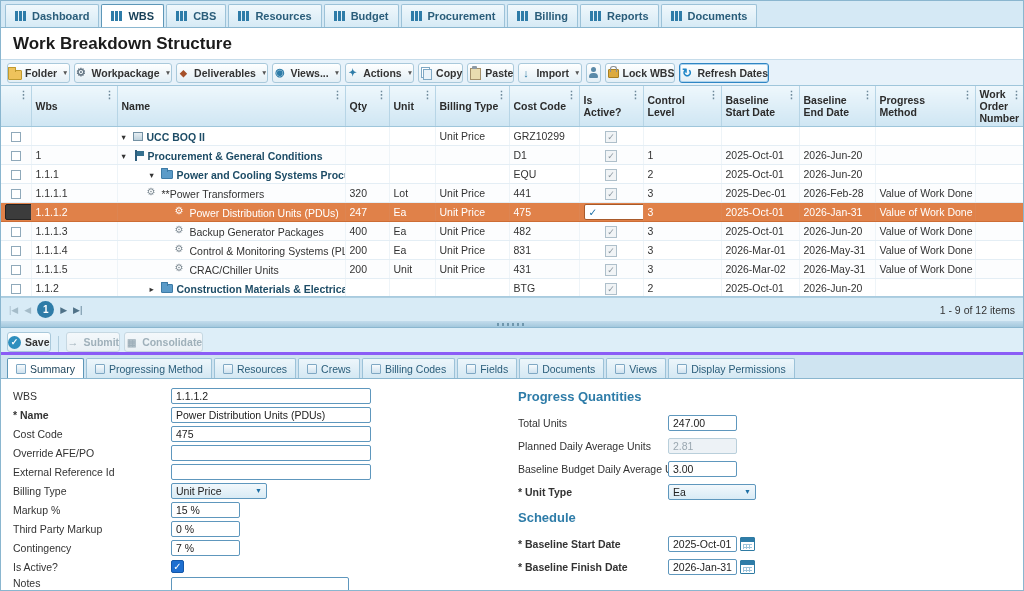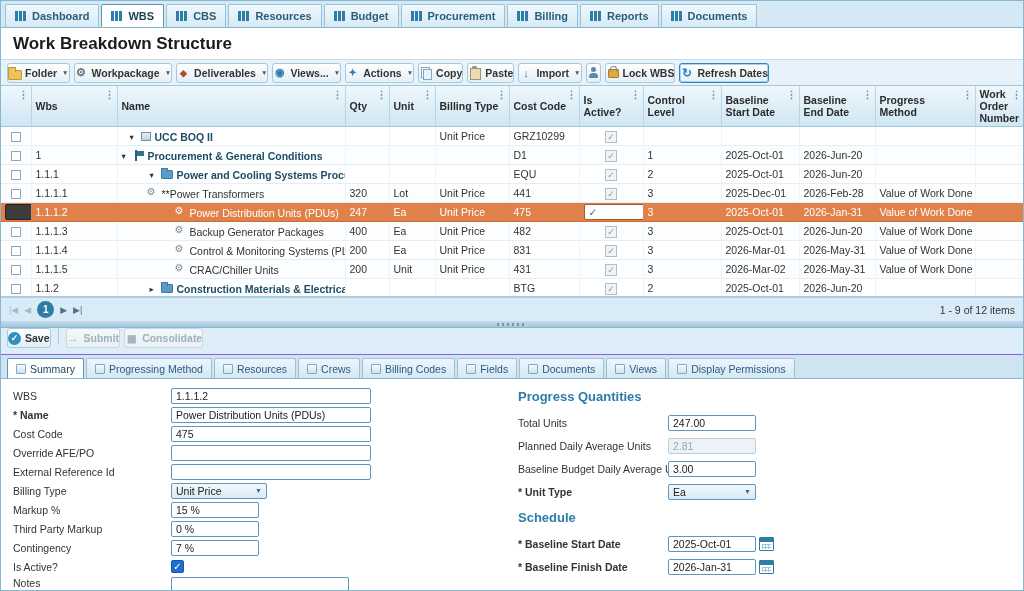--- a/index.html
+++ b/index.html
@@ -89,39 +89,39 @@
 .pager { flex:0 0 24px; background:#d8ebf6; border-top:1px solid #aecfe1; display:flex; align-items:center; gap:6px; padding:0 8px; font-size:10.5px; }
 .pgbtn { color:#4f7288; font-size:9px; cursor:default; }
 .pgbtn.dis { color:#a5bcc9; }
 .pgnum { width:17px; height:17px; border-radius:50%; background:var(--accent); color:#fff; display:inline-flex; align-items:center; justify-content:center; font-size:10px; font-weight:bold; }
 .pgstatus { margin-left:auto; color:#333; }
 .splitter { flex:0 0 7px; background:linear-gradient(#c3dcec,#a3c8dd); border-bottom:1px solid #8ab6cf; position:relative; cursor:row-resize; }
 .splitter::after { content:""; position:absolute; left:50%; top:2px; width:30px; height:3px; margin-left:-15px;
   background:repeating-linear-gradient(90deg,#6f97ad 0 2px, transparent 2px 5px); }
 
 
-.detail-toolbar { flex:0 0 27px; background:#ddeef8; border-bottom:1px solid #8b5cf6; display:flex; align-items:flex-start; gap:4px; padding:0 6px; }
+.detail-toolbar { flex:0 0 27px; background:#ddeef8; border-bottom:3px solid #8b5cf6; display:flex; align-items:flex-end; gap:4px; padding:0 6px; }
 .dtabs { flex:0 0 24px; background:#cfe4f1; border-bottom:1px solid #8ab6cf; display:flex; gap:2px; padding:3px 6px 0; }
 .dtab { display:flex; align-items:center; gap:4px; padding:0 8px; border:1px solid #9cc2d8; border-bottom:none; border-radius:2px 2px 0 0;
   background:linear-gradient(#edf6fb,#d4e8f3); font-size:10.5px; color:#2a5d7a; cursor:default; }
 .dtab.active { background:#fff; font-weight:normal; color:#173f57; border-color:#5e97b8; }
 .dt-ico { width:10px; height:10px; border:1px solid #7fa8c4; border-radius:1px; background:linear-gradient(#f7fbfd,#cfe2ef); flex:0 0 auto; }
 
 
 .form { flex:1; display:flex; padding:8px 0 0 12px; background:#fff; overflow:hidden; }
 .form-left { width:505px; flex:0 0 auto; }
 .form-right { width:450px; flex:0 0 auto; padding-right:10px; }
 .frow { display:flex; align-items:center; margin-bottom:2px; min-height:17px; }
 .frow.top { align-items:flex-start; }
 .form-right .frow { margin-bottom:6px; }
 .flabel { width:158px; flex:0 0 auto; font-size:10.5px; color:#333; }
 .flabel.req { font-weight:bold; }
 .form-right .flabel { width:150px; white-space:nowrap; overflow:hidden; }
 .inp { width:200px; height:16px; border:1px solid #5e97bd; border-radius:2px; padding:0 4px; font-family:inherit; font-size:10.5px; color:#222; background:#fff; }
-.inp.small { width:88px; }
+.inp.small { width:69px; }
 .inp:disabled { background:#edf2f6; color:#9aa7b0; border-color:#b9cfdb; }
 .sel { display:inline-flex; align-items:center; justify-content:space-between; width:96px; height:16px; border:1px solid #5e97bd; border-radius:2px;
   background:linear-gradient(#f2f8fc,#d9ebf5); padding:0 4px; font-size:10.5px; color:#222; cursor:default; }
 .sel.small { width:88px; }
 .sel .arr { font-size:7px; color:#1d6fa5; }
 .fchk { width:13px; height:13px; border-radius:2px; background:#1e6fd0; border:1px solid #1557a8; color:#fff; font-size:10px;
   display:inline-flex; align-items:center; justify-content:center; }
 .ta-wrap { position:relative; display:inline-block; }
 .ta { width:178px; height:48px; border:1px solid #5e97bd; border-radius:2px; resize:none; font-family:inherit; font-size:10.5px; padding:2px 4px; }
 .ta-wrap::after { content:""; position:absolute; right:2px; bottom:4px; width:8px; height:8px;
@@ -261,21 +261,21 @@
             <th><span class="th-lbl">Baseline Start Date</span><span class="dots">⋮</span></th>
             <th><span class="th-lbl">Baseline End Date</span><span class="dots">⋮</span></th>
             <th><span class="th-lbl">Progress Method</span><span class="dots">⋮</span></th>
             <th><span class="th-lbl">Work Order Number</span><span class="dots">⋮</span></th>
           </tr>
         </thead>
         <tbody>
           <tr class="grp">
             <td class="c-center"><span class="cb"></span></td>
             <td></td>
-            <td class="name-td" style="padding-left: 12px; margin-top: 12px;"><span class="exp">▾</span><span class="ri ri-project"></span><span class="nm">UCC BOQ II</span></td>
+            <td class="name-td" style="padding-left: 4px; margin-top: 12px;"><span class="exp">▾</span><span class="ri ri-project"></span><span class="nm">UCC BOQ II</span></td>
             <td></td>
             <td></td>
             <td>Unit Price</td>
             <td>GRZ10299</td>
             <td class="c-center"><span class="chk-box">✓</span></td>
             <td></td>
             <td></td>
             <td></td>
             <td></td>
             <td></td>

